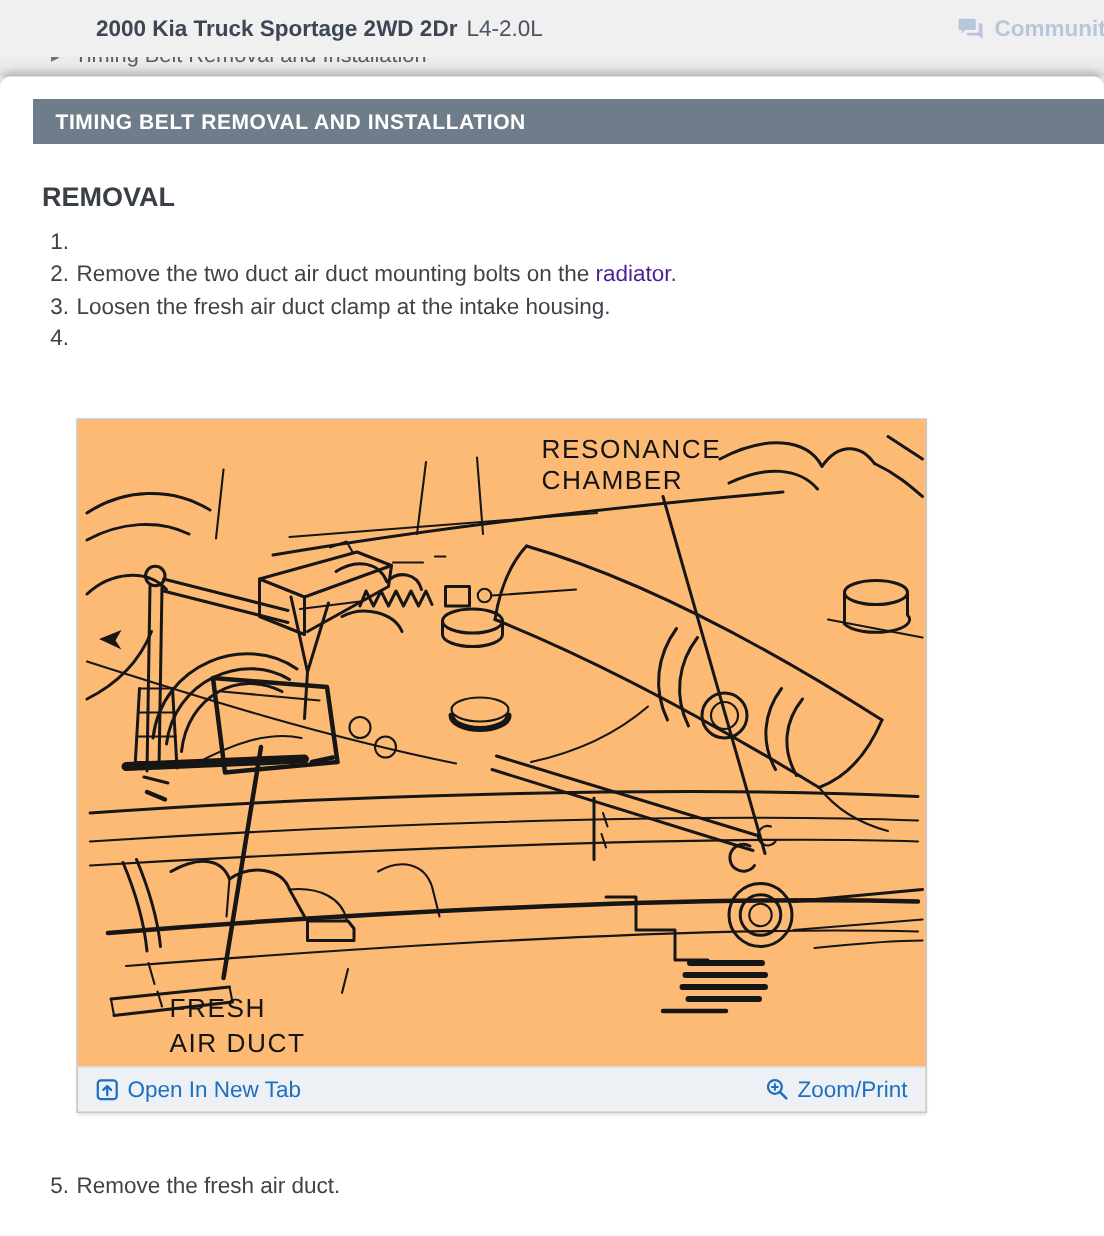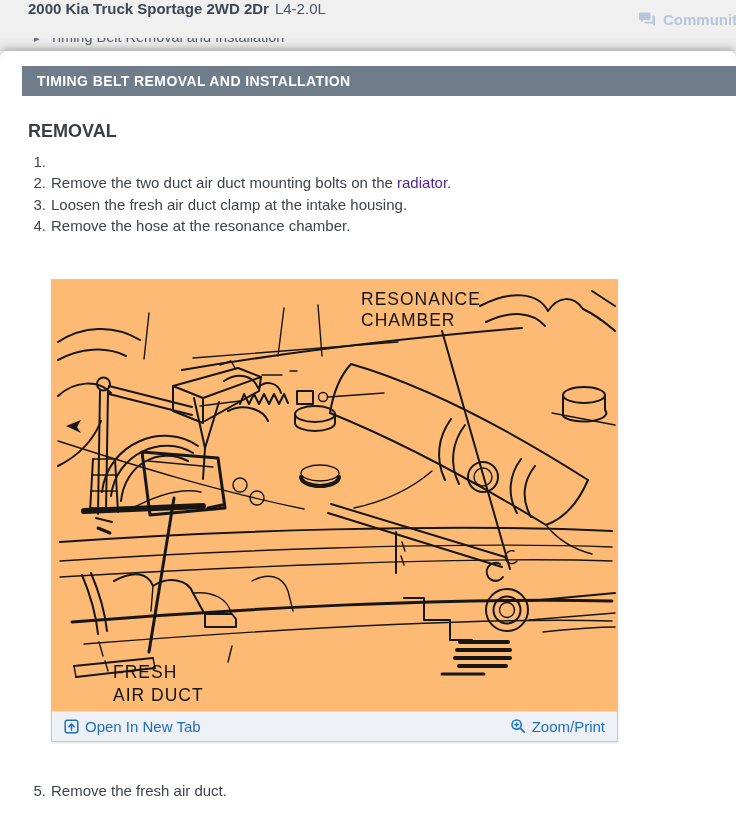--- a/index.html
+++ b/index.html
@@ -1,19 +1,19 @@
 <!DOCTYPE html>
 <html><head>
 <meta charset="utf-8">
 <style>
   html,body{margin:0;padding:0;}
   body{width:736px;height:824px;overflow:hidden;background:#fff;
        font-family:"Liberation Sans",sans-serif;-webkit-font-smoothing:antialiased;}
   
-  .topbar{height:38px;background:#f0f0f1;position:relative;display:flex;align-items:flex-start;overflow:hidden;}
+  .topbar{height:38px;background:#f0f0f1;position:relative;display:flex;align-items:center;overflow:hidden;padding-left:36px;}
   .topbar .title{margin-left:28px;font-size:15px;font-weight:bold;color:#3d4654;white-space:nowrap;}
   .topbar .engine{margin-left:6px;font-size:15px;font-weight:normal;color:#4a5362;white-space:nowrap;}
   .community{position:absolute;left:638px;top:0;height:38px;display:flex;align-items:center;gap:7px;
              color:#b7c6db;font-weight:bold;font-size:15px;white-space:nowrap;cursor:pointer;}
   
   .scrollstrip{height:13px;background:#ebebec;position:relative;overflow:hidden;}
   .scrollstrip .clip{position:absolute;top:-9px;left:34px;font-size:14.5px;color:#565d67;white-space:nowrap;}
   .scrollstrip .clip .bullet{font-size:11px;margin-right:10px;color:#6a707a;}
   
   .sheet{position:relative;background:#fff;border-radius:7px 7px 0 0;
@@ -76,21 +76,20 @@
       <div class="step">
         <span class="num">2.</span>
         <span class="txt"><span>Remove the two duct air duct mounting bolts on the </span><a class="inline">radiator</a><span>.</span></span>
       </div>
       <div class="step">
         <span class="num">3.</span>
         <span class="txt">Loosen the fresh air duct clamp at the intake housing.</span>
       </div>
       <div class="step">
         <span class="num">4.</span>
-        <span class="txt">Remove the hose at the resonance chamber.</span>
       </div>
     </div>
 
     <div class="figure">
       <svg class="diagram" width="565" height="431" viewBox="0 0 565 431">
 
         <path class="s" d="M6 62 C30 46 62 44 88 60"></path>
         <path class="s" d="M6 80 C28 68 54 66 74 76"></path>
         <path class="s s1" d="M97 33 L92 79"></path>
         <path class="s" d="M6 116 C22 101 46 99 59 113"></path>

